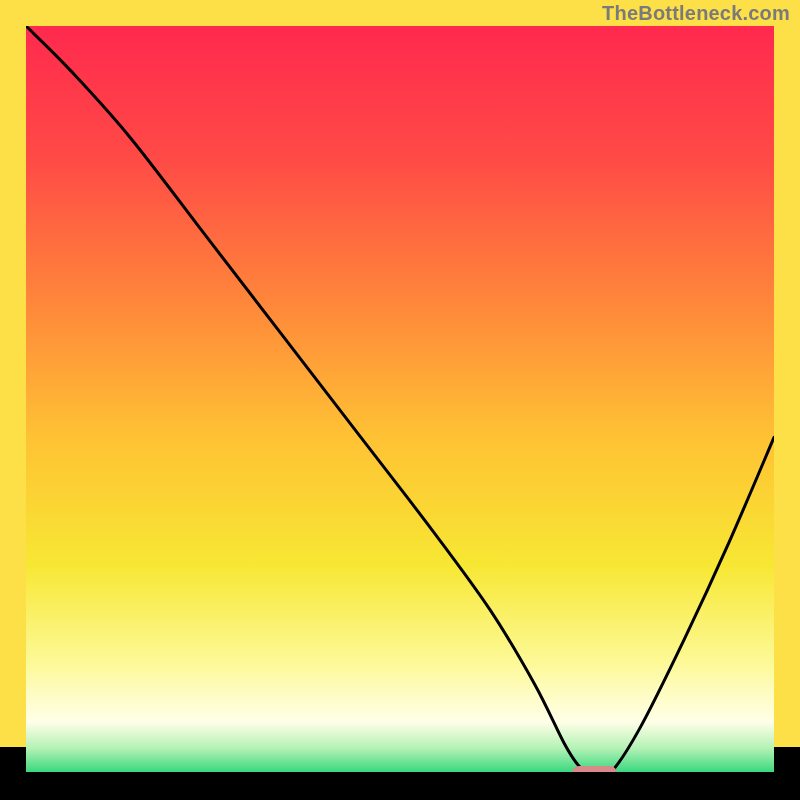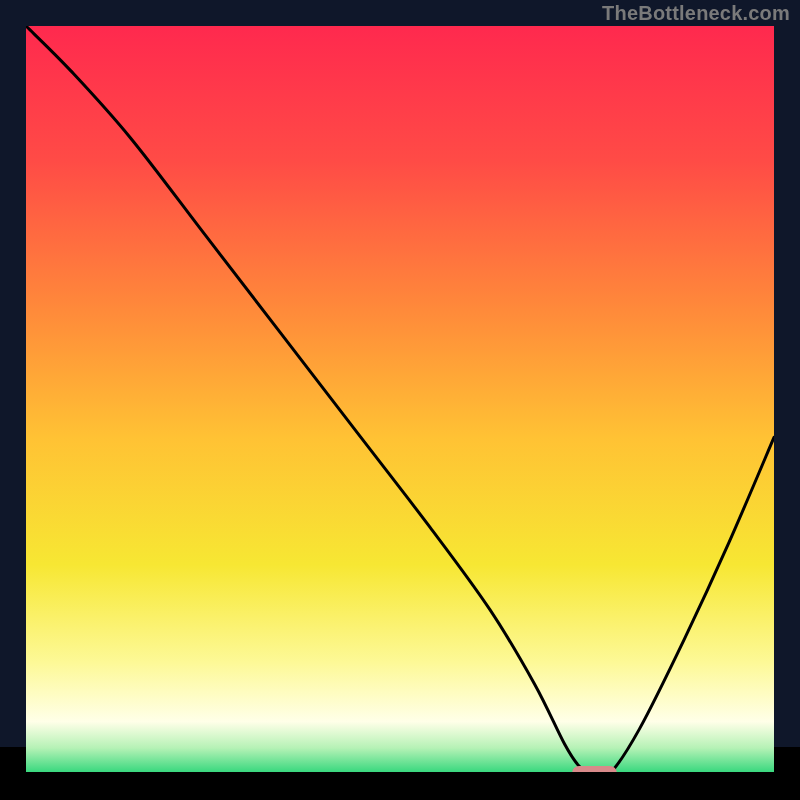--- a/index.html
+++ b/index.html
@@ -8,21 +8,21 @@
     width: 800px;
     height: 800px;
     background: #000;
     overflow: hidden;
     font-family: Arial, Helvetica, sans-serif;
   }
   .frame {
     position: relative;
     width: 800px;
     height: 747px;
-    background: #0f172a;
+    background: #fde047;
   }
   .watermark {
     position: absolute;
     top: 2px;
     right: 10px;
     color: #7a7a7a;
     font-size: 20px;
     font-weight: 600;
     letter-spacing: 0.2px;
   }

